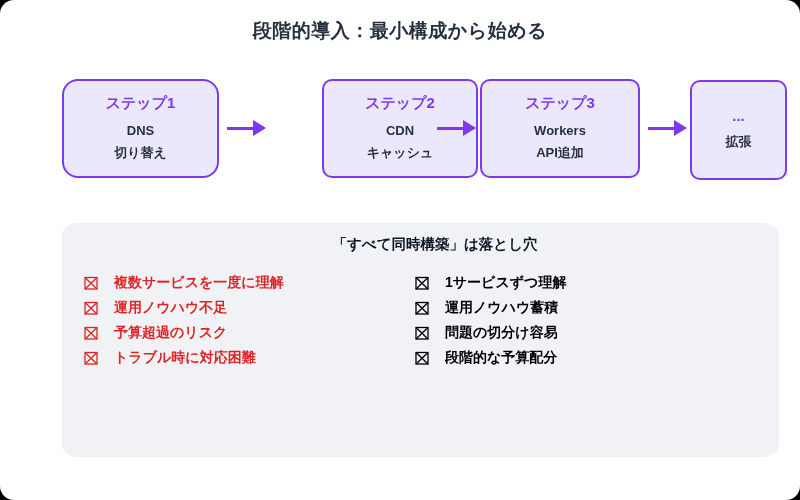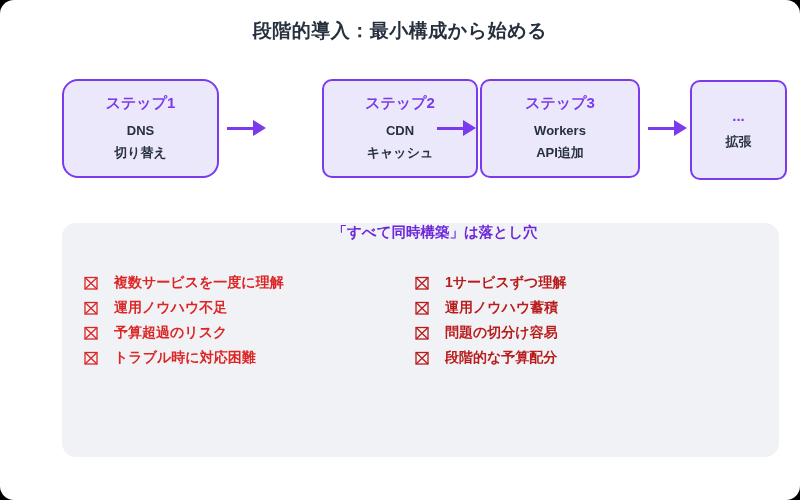--- a/index.html
+++ b/index.html
@@ -74,30 +74,30 @@
   
   .pitfall-panel {
     position: absolute;
     left: 62px; top: 223px;
     width: 717px; height: 234px;
     background: #F1F2F5;
     border-radius: 14px;
   }
   .panel-title {
     position: absolute;
-    top: 0; left: 0; right: 0;
+    top: 12px; left: 0; right: 0;
     text-align: center;
     font-size: 14.5px;
     font-weight: 700;
-    color: #6d28d9;
+    color: #0f172a;
     padding-left: 29px;
   }
   .item-col { position: absolute; top: 47px; }
   .item-col.neg { left: 22px;  color: #DC2626; }
-  .item-col.pos { left: 353px; color: #b91c1c; }
+  .item-col.pos { left: 353px; color: #000000; }
   .pitfall-item {
     display: flex;
     align-items: center;
     height: 25px;
     gap: 16px;
     font-size: 14px;
     font-weight: 700;
     white-space: nowrap;
   }
   .marker { display: inline-flex; }

